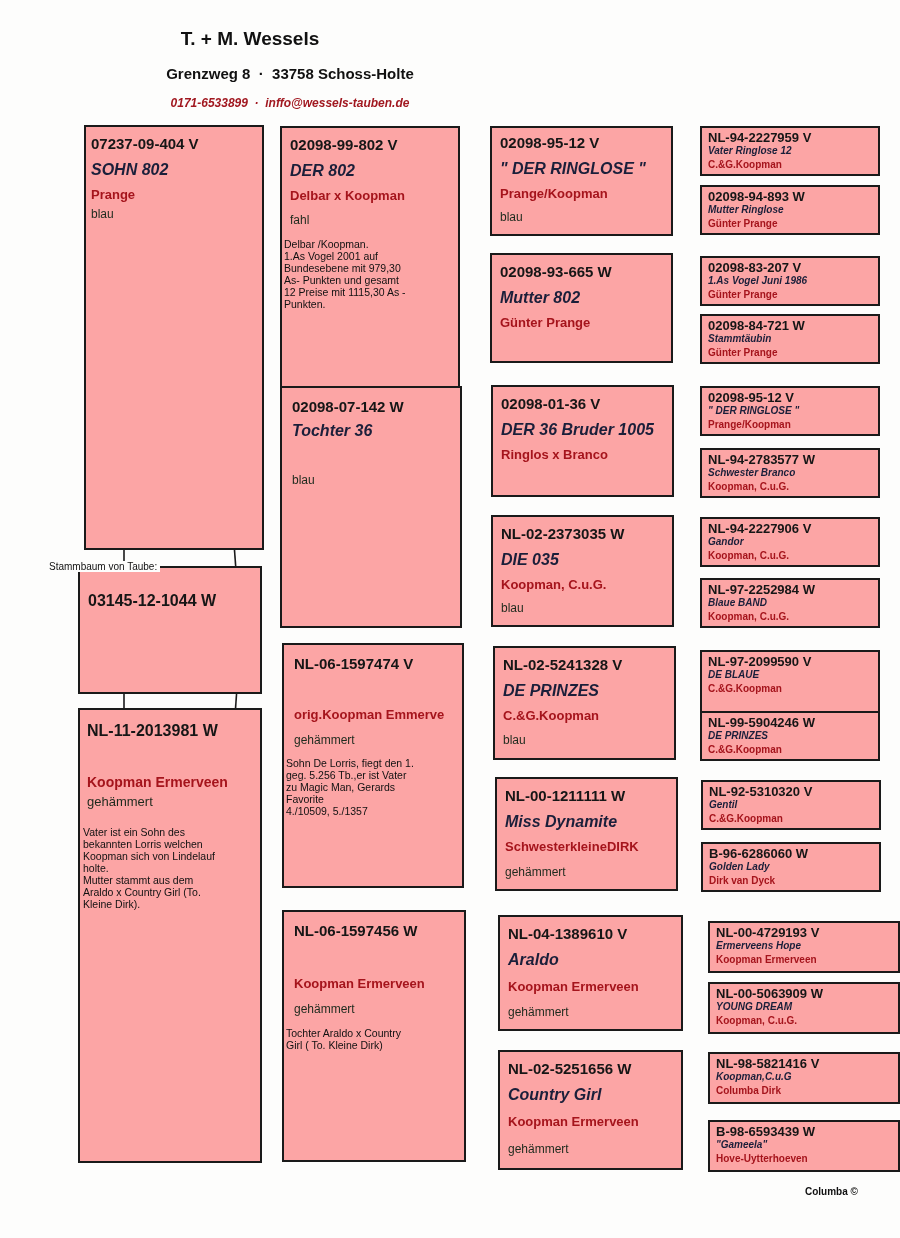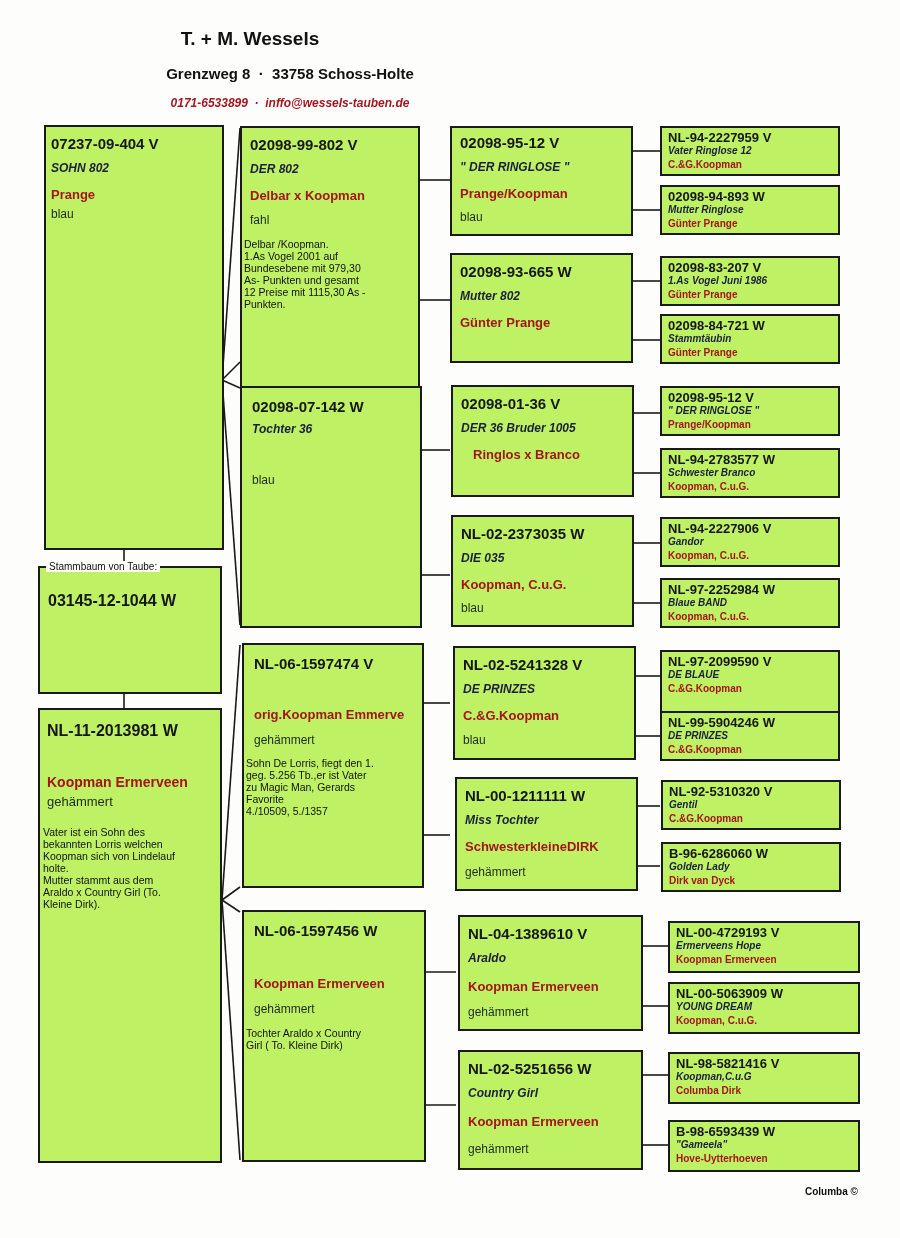--- a/index.html
+++ b/index.html
@@ -2,29 +2,29 @@
 <html><head>
 <meta charset="utf-8">
 <style>
   html, body { margin:0; padding:0; }
   body { width:900px; height:1238px; background:#fdfdfc; position:relative; overflow:hidden;
          font-family:"Liberation Sans", sans-serif; color:#111; }
   .hdr { position:absolute; left:0; width:560px; text-align:center; font-weight:bold; }
   .h1 { top:28px; font-size:19px; left:0; width:500px; }
   .h2 { top:65px; font-size:15px; left:0; width:580px; }
   .h3 { top:96px; font-size:12px; font-style:italic; color:#a11820; left:0; width:580px; }
-  .box { position:absolute; border:2px solid #1a1a1a; background:#bef264; box-sizing:border-box; }
+  .box { position:absolute; border:2px solid #1a1a1a; background:#fca5a5; box-sizing:border-box;margin-left:40px; }
   .ring { font-weight:bold; color:#161616; }
   .nm { font-weight:bold; font-style:italic; color:#1b1f3a; }
   .br { font-weight:bold; color:#a5141c; }
   .cl { color:#1d2a1d; }
   .nt { color:#111; line-height:1.15; }
   
   .L .ring { font-size:15px; }
-  .L .nm { font-size:12px; }
+  .L .nm { font-size:16px; }
   .L .br { font-size:13px; }
   .L .cl { font-size:12px; }
   .L .nt { font-size:10.5px; }
   .S .ring { font-size:13px; }
   .S .nm { font-size:10px; }
   .S .br { font-size:10px; }
   svg.lines { position:absolute; left:0; top:0; }
   .legend { position:absolute; left:46px; top:561px; font-size:10px; background:#fdfdfc; padding:0 3px; }
   .copy { position:absolute; left:805px; top:1186px; font-size:10px; font-weight:bold; }
   .p { position:absolute; white-space:nowrap; }
@@ -155,37 +155,37 @@
   <div class="p cl" style="left:8px;top:82px;">blau</div>
 </div>
 <div class="box L" style="left:450px;top:253px;width:183px;height:110px;">
   <div class="p ring" style="left:8px;top:8px;">02098-93-665 W</div>
   <div class="p nm" style="left:8px;top:34px;">Mutter 802</div>
   <div class="p br" style="left:8px;top:60px;">Günter Prange</div>
 </div>
 <div class="box L" style="left:451px;top:385px;width:183px;height:112px;overflow:hidden;">
   <div class="p ring" style="left:8px;top:8px;">02098-01-36 V</div>
   <div class="p nm" style="left:8px;top:34px;">DER  36 Bruder 1005</div>
-  <div class="p br" style="left:20px;top:60px;">Ringlos x Branco</div>
+  <div class="p br" style="left:8px;top:60px;">Ringlos x Branco</div>
 </div>
 <div class="box L" style="left:451px;top:515px;width:183px;height:112px;">
   <div class="p ring" style="left:8px;top:8px;">NL-02-2373035 W</div>
   <div class="p nm" style="left:8px;top:34px;">DIE 035</div>
   <div class="p br" style="left:8px;top:60px;">Koopman, C.u.G.</div>
   <div class="p cl" style="left:8px;top:84px;">blau</div>
 </div>
 <div class="box L" style="left:453px;top:646px;width:183px;height:114px;">
   <div class="p ring" style="left:8px;top:8px;">NL-02-5241328 V</div>
   <div class="p nm" style="left:8px;top:34px;">DE PRINZES</div>
   <div class="p br" style="left:8px;top:60px;">C.&amp;G.Koopman</div>
   <div class="p cl" style="left:8px;top:85px;">blau</div>
 </div>
 <div class="box L" style="left:455px;top:777px;width:183px;height:114px;">
   <div class="p ring" style="left:8px;top:8px;">NL-00-1211111 W</div>
-  <div class="p nm" style="left:8px;top:34px;">Miss Tochter</div>
+  <div class="p nm" style="left:8px;top:34px;">Miss Dynamite</div>
   <div class="p br" style="left:8px;top:60px;">SchwesterkleineDIRK</div>
   <div class="p cl" style="left:8px;top:86px;">gehämmert</div>
 </div>
 <div class="box L" style="left:458px;top:915px;width:185px;height:116px;">
   <div class="p ring" style="left:8px;top:8px;">NL-04-1389610 V</div>
   <div class="p nm" style="left:8px;top:34px;">Araldo</div>
   <div class="p br" style="left:8px;top:62px;">Koopman Ermerveen</div>
   <div class="p cl" style="left:8px;top:88px;">gehämmert</div>
 </div>
 <div class="box L" style="left:458px;top:1050px;width:185px;height:120px;">

